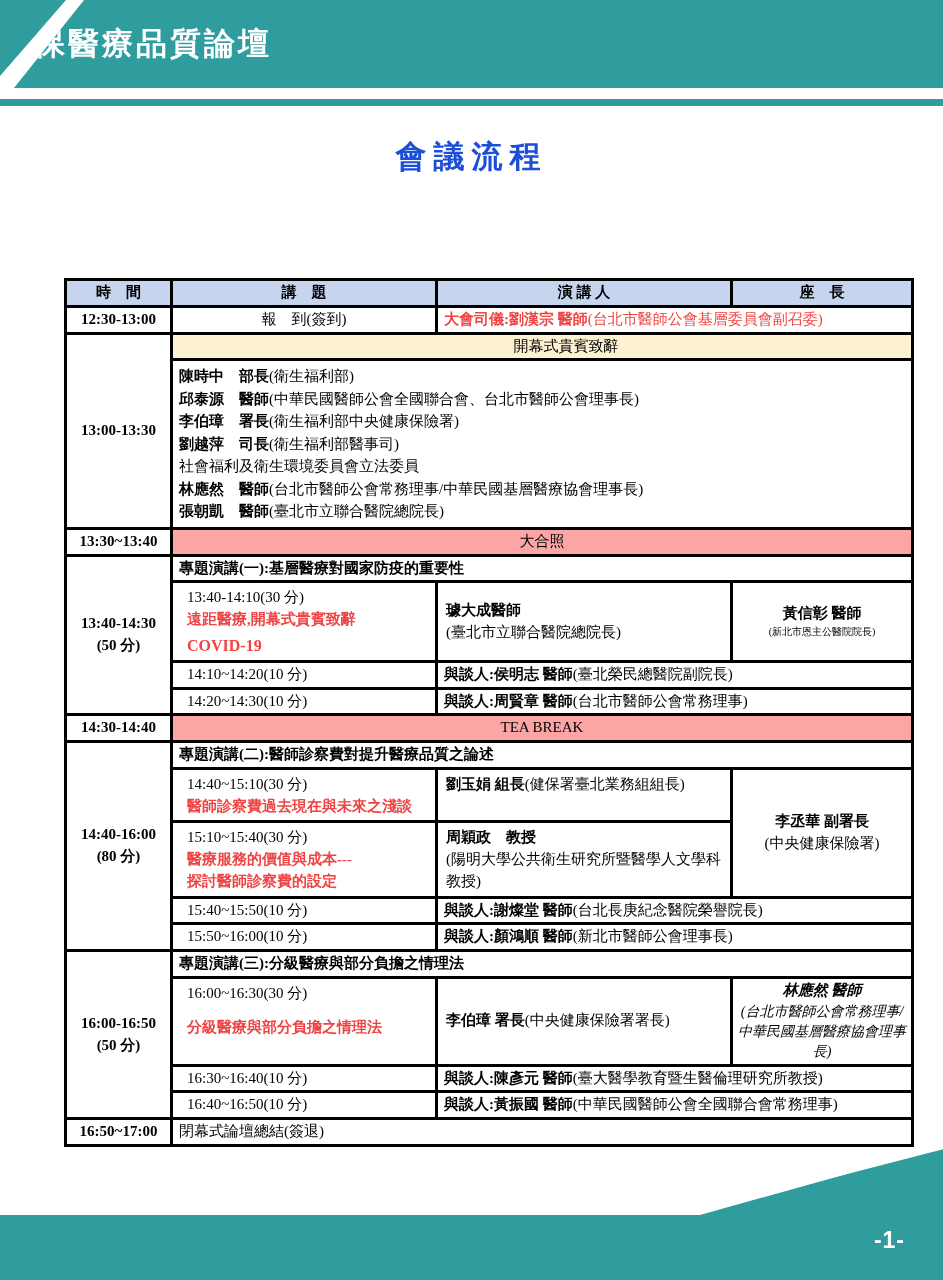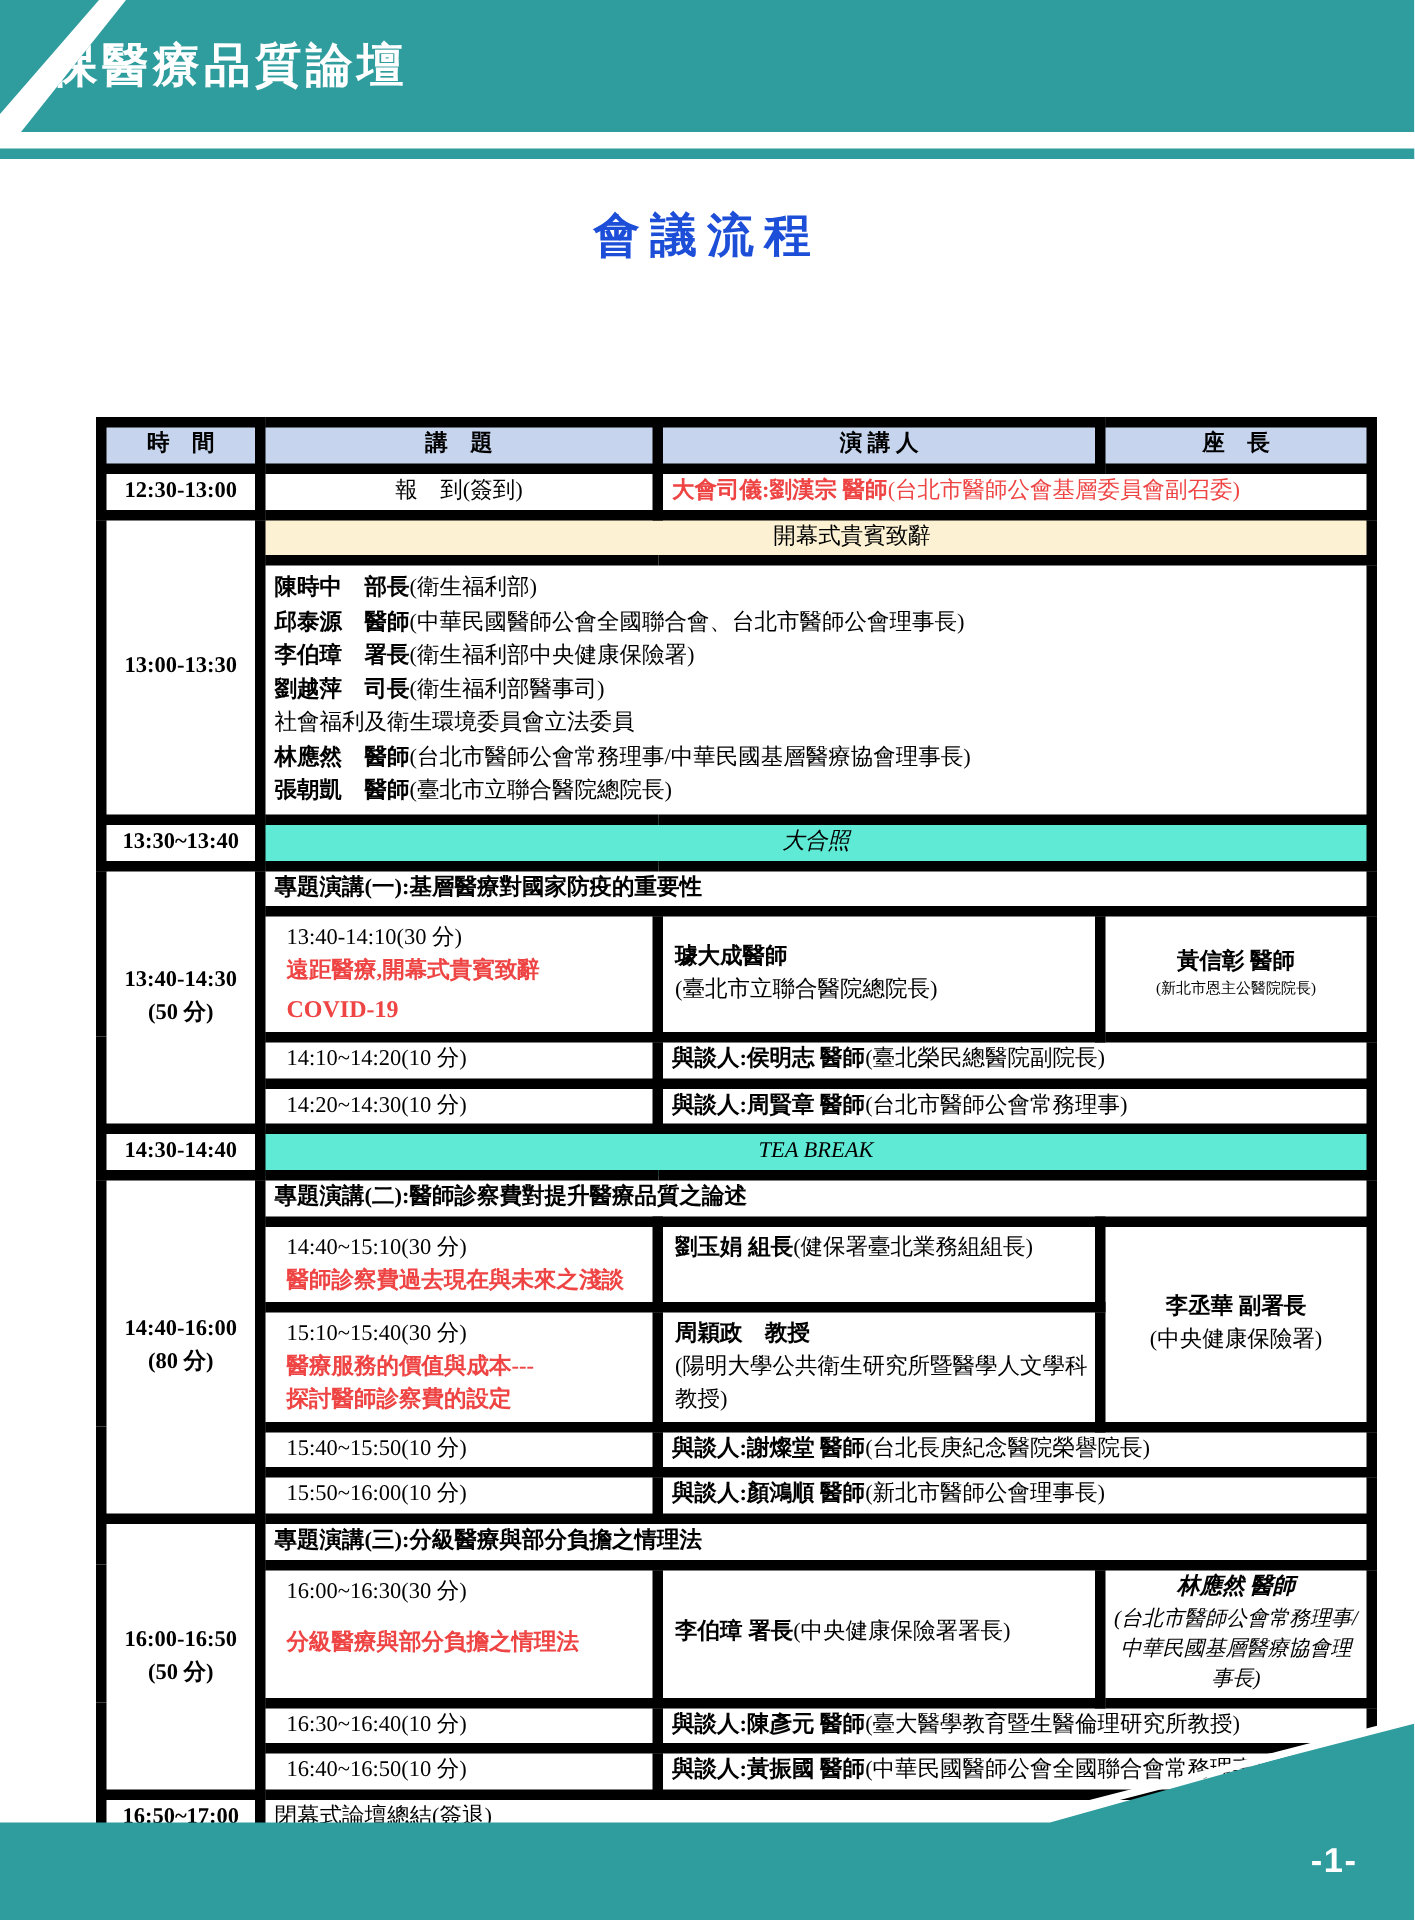--- a/index.html
+++ b/index.html
@@ -16,24 +16,24 @@
     display:flex; align-items:center; justify-content:flex-start; padding-right:36px; }
   .band-title { color:#fff; font-size:31px; font-weight:bold; letter-spacing:3px;
     font-family:"Liberation Sans","DejaVu Sans",sans-serif; }
   .rule-top { position:absolute; top:99px; left:0; width:100%; height:7px; background:#2f9c9e; }
   .page-title { position:absolute; top:136px; left:0; width:100%; text-align:center;
     font-size:31px; font-weight:bold; letter-spacing:7px; color:#1d4ed8;
     font-family:"Liberation Sans","DejaVu Sans",sans-serif; }
   
   table.agenda { position:absolute; top:278px; left:64px; width:847px;
     border-collapse:collapse; table-layout:fixed; font-size:15px; line-height:1.45; }
-  .agenda th, .agenda td { border:7px solid #000000; vertical-align:middle; padding:1px 4px; }
+  .agenda th, .agenda td { border:3px solid #000000; vertical-align:middle; padding:1px 4px; }
   .agenda th { background:#c6d5ed; font-weight:bold; height:24px; text-align:center; }
   td.t { font-weight:bold; text-align:center; }
-  td.cream { background:#5eead4;font-style:italic; }
+  td.cream { background:#fca5a5; }
   .center { text-align:center; }
   .h24 { height:24px; } .h23 { height:23px; }
   td.banner-cell { background:#fcf2d3; text-align:center; padding-left:52px; height:23px; }
   td.guests-cell { vertical-align:top; padding:4px 6px; }
   .guest-line { line-height:22.5px; white-space:nowrap; }
   .bold { font-weight:bold; }
   .blue { color:#ef4444; font-weight:bold; }
   td.session { font-weight:bold; padding-left:6px; height:24px; }
   td.topic-cell { vertical-align:top; padding:4px 4px 3px 14px; }
   td.slot-cell { padding-left:14px; }

